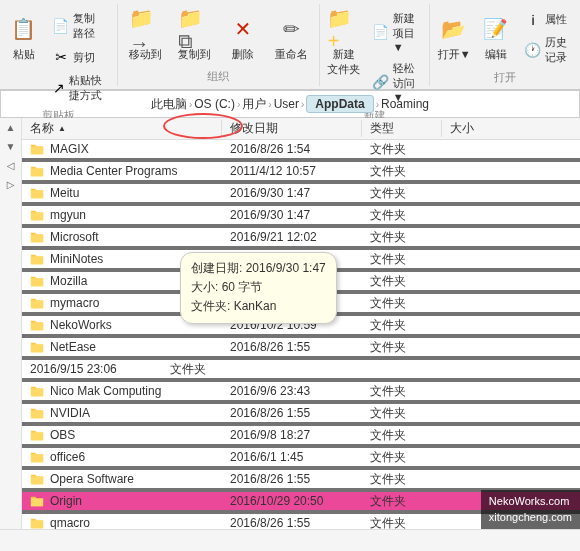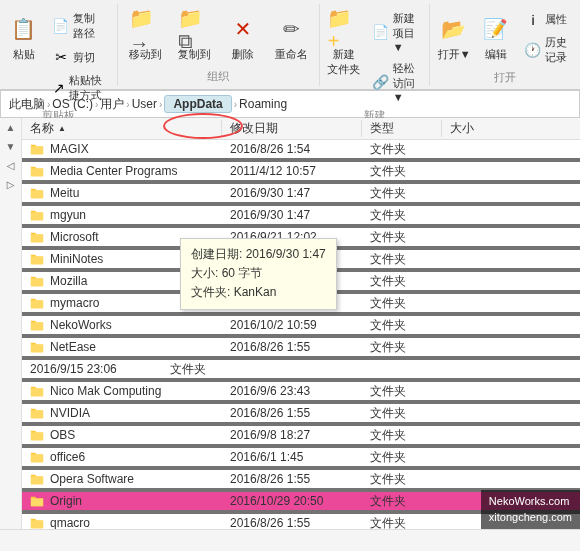--- a/index.html
+++ b/index.html
@@ -90,20 +90,21 @@
       align-items: center;
       padding: 0 8px;
       gap: 6px;
     }
 
     .breadcrumb {
       display: flex;
       align-items: center;
       gap: 2px;
       flex: 1;
+      justify-content: center;
     }
 
     .breadcrumb-item {
       font-size: 12px;
       color: #333;
       cursor: pointer;
     }
 
     .breadcrumb-sep {
       color: #999;
@@ -676,21 +677,21 @@
       <span>qmacro</span>
     </div>
     <div class="file-date-cell">2016/8/26 1:55</div>
     <div class="file-type-cell">文件夹</div>
     <div class="file-size-cell"></div>
   </div>
       </div>
   </div>
 </div>
 
-<div class="tooltip" style="left: 180px; top: 238px;">
+<div class="tooltip" style="left: 180px; top: 252px; border-radius: 12px;">
   <div>创建日期: 2016/9/30 1:47</div>
   <div>大小: 60 字节</div>
   <div>文件夹: KanKan</div>
 </div>
 
 <div class="status-bar">
   <span></span>
 </div>
 
 <div class="watermark">

